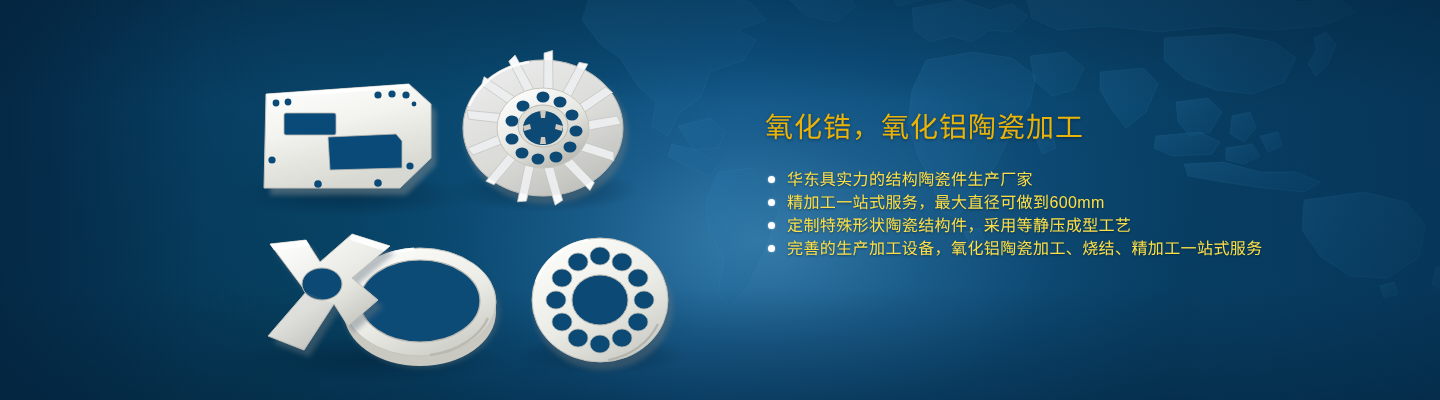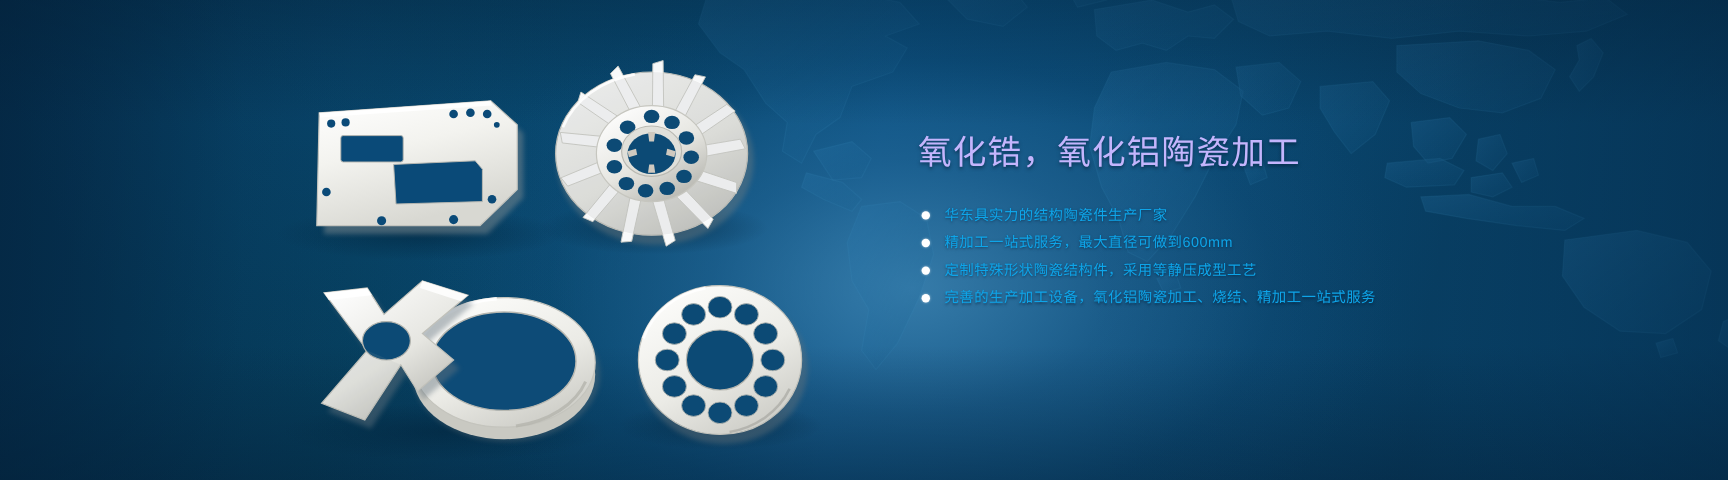--- a/index.html
+++ b/index.html
@@ -45,30 +45,30 @@
   }
   .bg-map svg{display:block;width:100%;height:100%;}
   
   .parts{position:absolute;left:0;top:0;width:720px;height:400px;}
   .parts svg{display:block;width:100%;height:100%;}
   
   .copy{position:absolute;left:765px;top:108px;width:640px;}
   .headline{
     margin:0;
     font-size:28px;line-height:40px;font-weight:400;
-    color:#c4b5fd;letter-spacing:1px;
+    color:#eab308;letter-spacing:1px;
     text-shadow:0 1px 3px rgba(0,20,40,.55);
     white-space:nowrap;
   }
   .bullets{list-style:none;margin:0;padding:0;margin-top:20px;}
   .bullets li{
     position:relative;
     padding-left:22px;
-    font-size:12px;line-height:23px;
-    color:#0ea5e9;
+    font-size:16px;line-height:23px;
+    color:#fde047;
     letter-spacing:.4px;
     white-space:nowrap;
     text-shadow:0 1px 2px rgba(0,20,40,.5);
   }
   .bullets li .dot{
     position:absolute;left:3px;top:8px;
     width:7px;height:7px;border-radius:50%;
     background:#ffffff;
     box-shadow:0 0 2px rgba(255,255,255,.6);
   }

